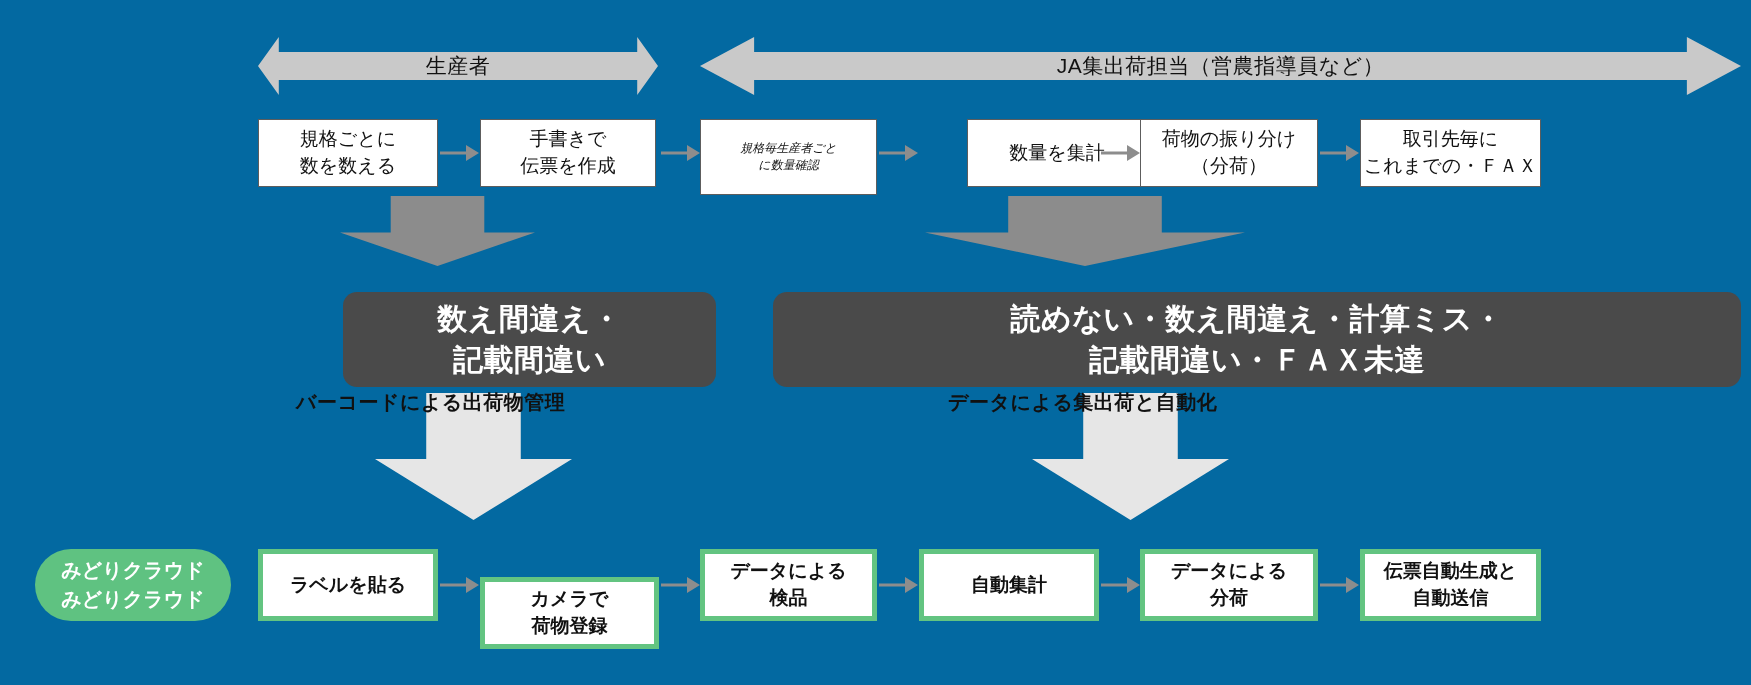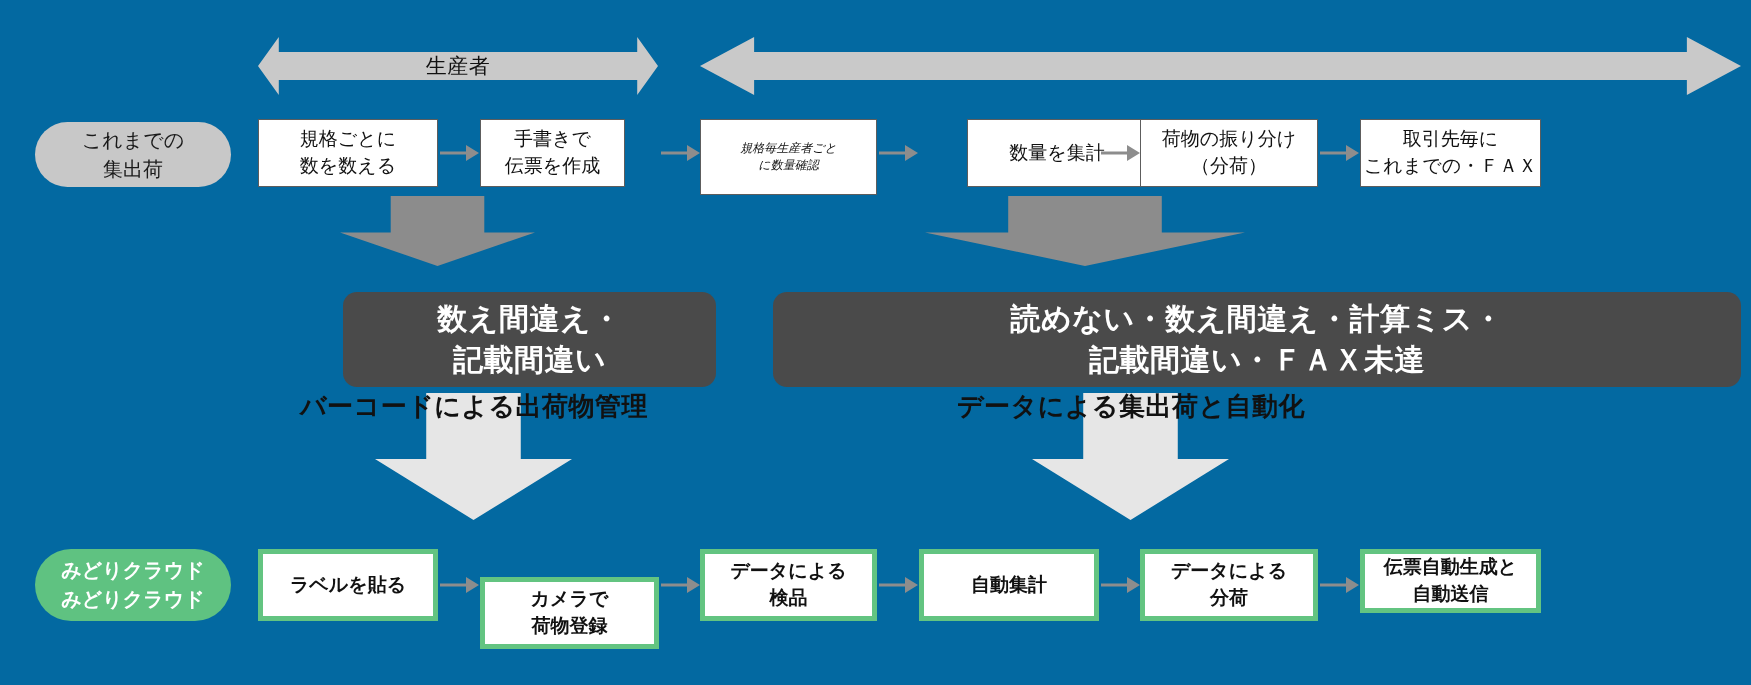--- a/index.html
+++ b/index.html
@@ -130,62 +130,57 @@
     border-radius: 14px;
     font-weight: bold;
     line-height: 1.35;
     letter-spacing: 0.5px;
   }
 
   
   .solution-caption {
     position: absolute;
     z-index: 5;
-    text-align: center;
-    font-size: 26px;
+    text-align: left;
+    font-size: 20px;
     font-weight: bold;
     color: #111111;
     white-space: nowrap;
     letter-spacing: 0.5px;
   }
 </style>
 </head>
 <body>
 
 <div id="canvas">
 
   <div class="abs role-band" style="left:258px; top:37px; width:400px; height:58px;">
     <div class="band-shape band-double"></div>
     <span class="band-label">生産者</span>
   </div>
 
   <div class="abs role-band" style="left:700px; top:37px; width:1041px; height:58px;">
     <div class="band-shape band-double"></div>
-  </div>
-
-  <div class="abs row-pill pill-gray" style="left:35px; top:122px; width:196px; height:65px;">
-    <div>
-      <div>これまでの</div>
-      <div>集出荷</div>
-    </div>
-  </div>
+    <span class="band-label">JA集出荷担当（営農指導員など）</span>
+  </div>
+
 
   <div class="abs pbox pbox-gray" style="left:258px; top:119px; width:180px; height:68px;">
     <div>
       <div>規格ごとに</div>
       <div>数を数える</div>
     </div>
   </div>
 
   <div class="connector" style="left:440px; top:143px; width:39px; height:20px;">
     <div class="shaft" style="width:28px;"></div>
     <div class="head"></div>
   </div>
 
-  <div class="abs pbox pbox-gray" style="left:480px; top:119px; width:145px; height:68px;">
+  <div class="abs pbox pbox-gray" style="left:480px; top:119px; width:176px; height:68px;">
     <div>
       <div>手書きで</div>
       <div>伝票を作成</div>
     </div>
   </div>
 
   <div class="connector" style="left:661px; top:143px; width:39px; height:20px;">
     <div class="shaft" style="width:28px;"></div>
     <div class="head"></div>
   </div>
@@ -318,20 +313,20 @@
       <div>データによる</div>
       <div>分荷</div>
     </div>
   </div>
 
   <div class="connector" style="left:1320px; top:575px; width:39px; height:20px;">
     <div class="shaft" style="width:28px;"></div>
     <div class="head"></div>
   </div>
 
-  <div class="abs pbox pbox-green" style="left:1360px; top:549px; width:181px; height:64px;align-items:center;">
+  <div class="abs pbox pbox-green" style="left:1360px; top:549px; width:181px; height:72px;align-items:center;">
     <div>
       <div>伝票自動生成と</div>
       <div>自動送信</div>
     </div>
   </div>
 
 </div>
 
 </body></html>

